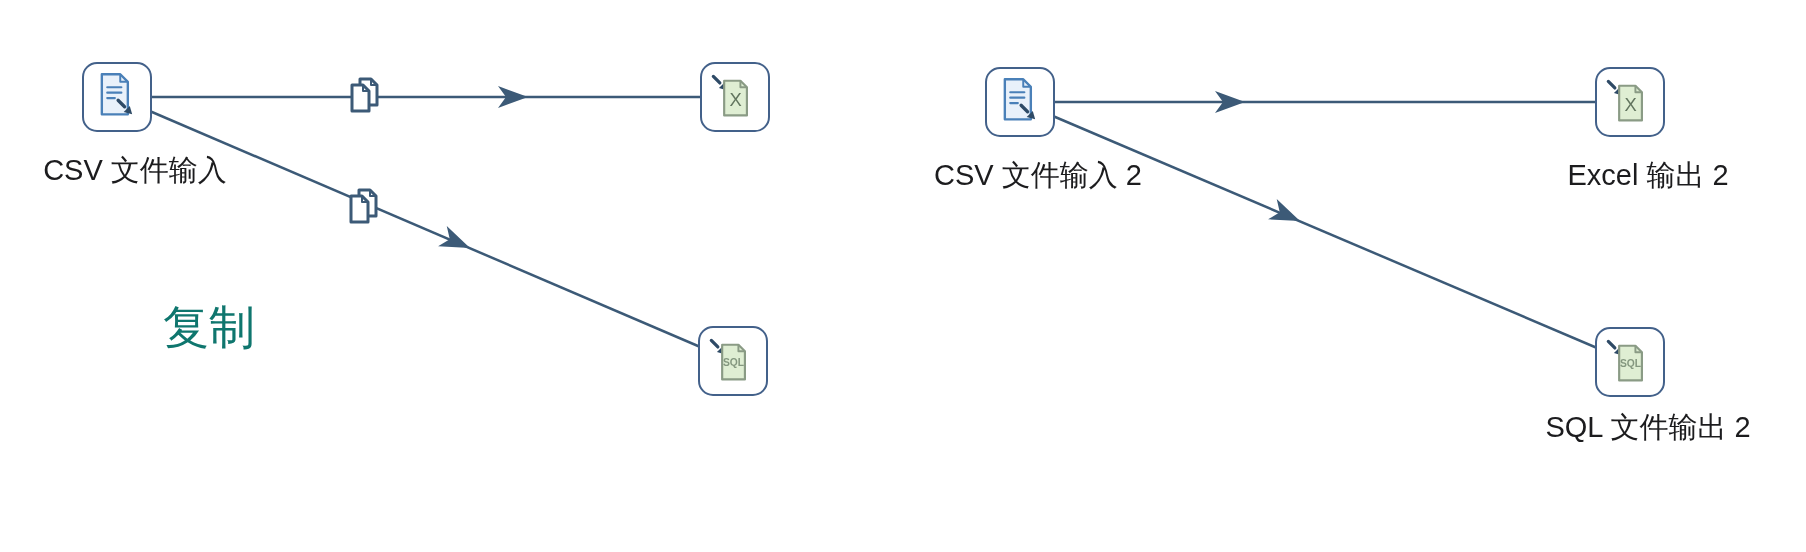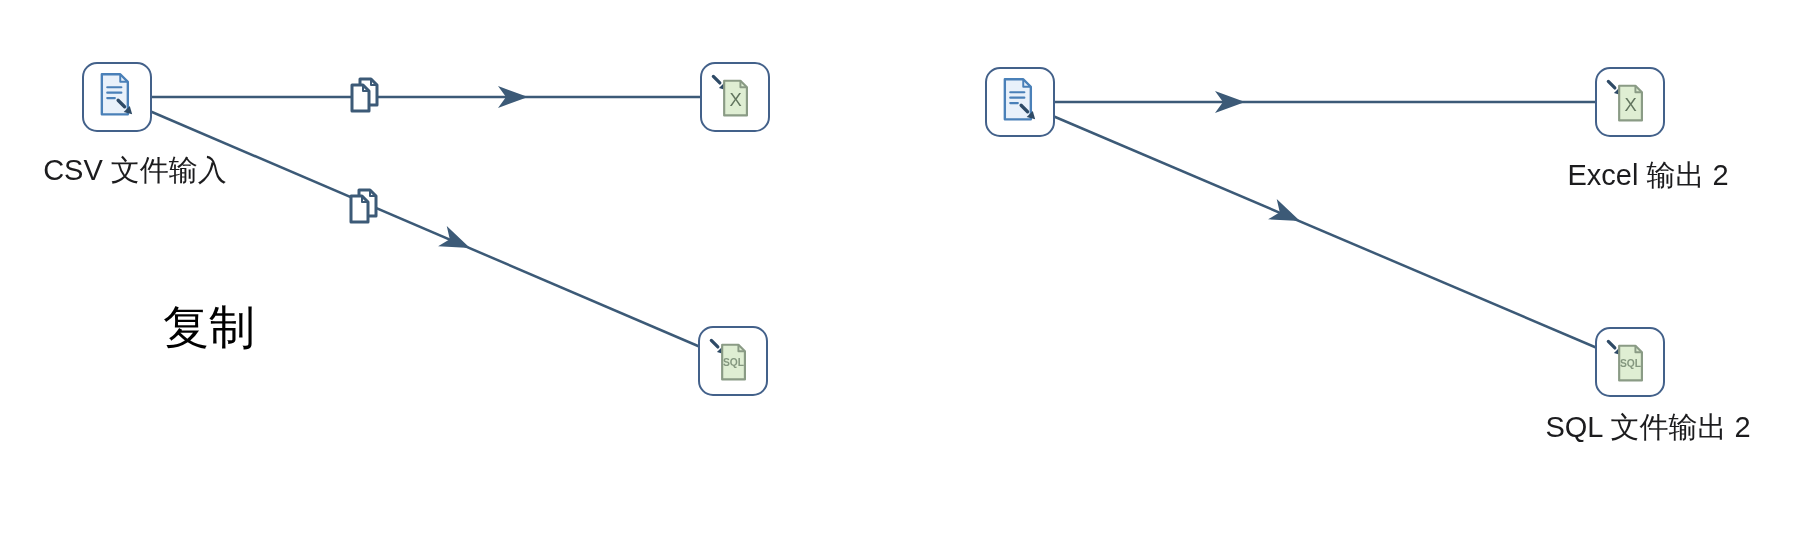--- a/index.html
+++ b/index.html
@@ -69,21 +69,21 @@
     width: 340px;
     text-align: center;
     font-size: 29px;
     color: #1c1c1e;
     z-index: 3;
     white-space: nowrap;
   }
   .annotation {
     position: absolute;
     font-size: 46px;
-    color: #000000;
+    color: #0f766e;
     z-index: 3;
     white-space: nowrap;
   }
 </style>
 </head>
 <body>
 
 <div class="canvas">
 
   <svg class="wires">
@@ -157,20 +157,21 @@
       <path class="gfold" style="stroke:#4a80b8" d="M27,3 V10 H34"></path>
       <line class="doc-line" x1="15" y1="15" x2="28" y2="15"></line>
       <line class="doc-line" x1="15" y1="20" x2="28" y2="20"></line>
       <line class="doc-line" x1="15" y1="25" x2="22" y2="25"></line>
       <g>
         <line class="io-arrow-line" x1="25" y1="27" x2="31" y2="33"></line>
         <path class="io-arrow-head" d="M38,40 L35.8,32.2 L30.2,37.8 Z"></path>
       </g>
     </svg>
   </div>
+  <div class="node-label" style="left:868px; top:156px;">CSV 文件输入 2</div>
 
   <div class="node" style="left:1595px; top:67px;">
     <svg class="step-icon" viewBox="0 0 48 48">
       <g>
         <line class="io-arrow-line" x1="4" y1="5" x2="10" y2="11"></line>
         <path class="io-arrow-head" d="M17,18 L14.8,10.2 L9.2,15.8 Z"></path>
       </g>
       <path class="gdoc" d="M14,9 H29 L35,15 V41 H14 Z"></path>
       <path class="gfold" d="M29,9 V15 H35"></path>
       <text class="glyph-x" x="24.5" y="32">X</text>

